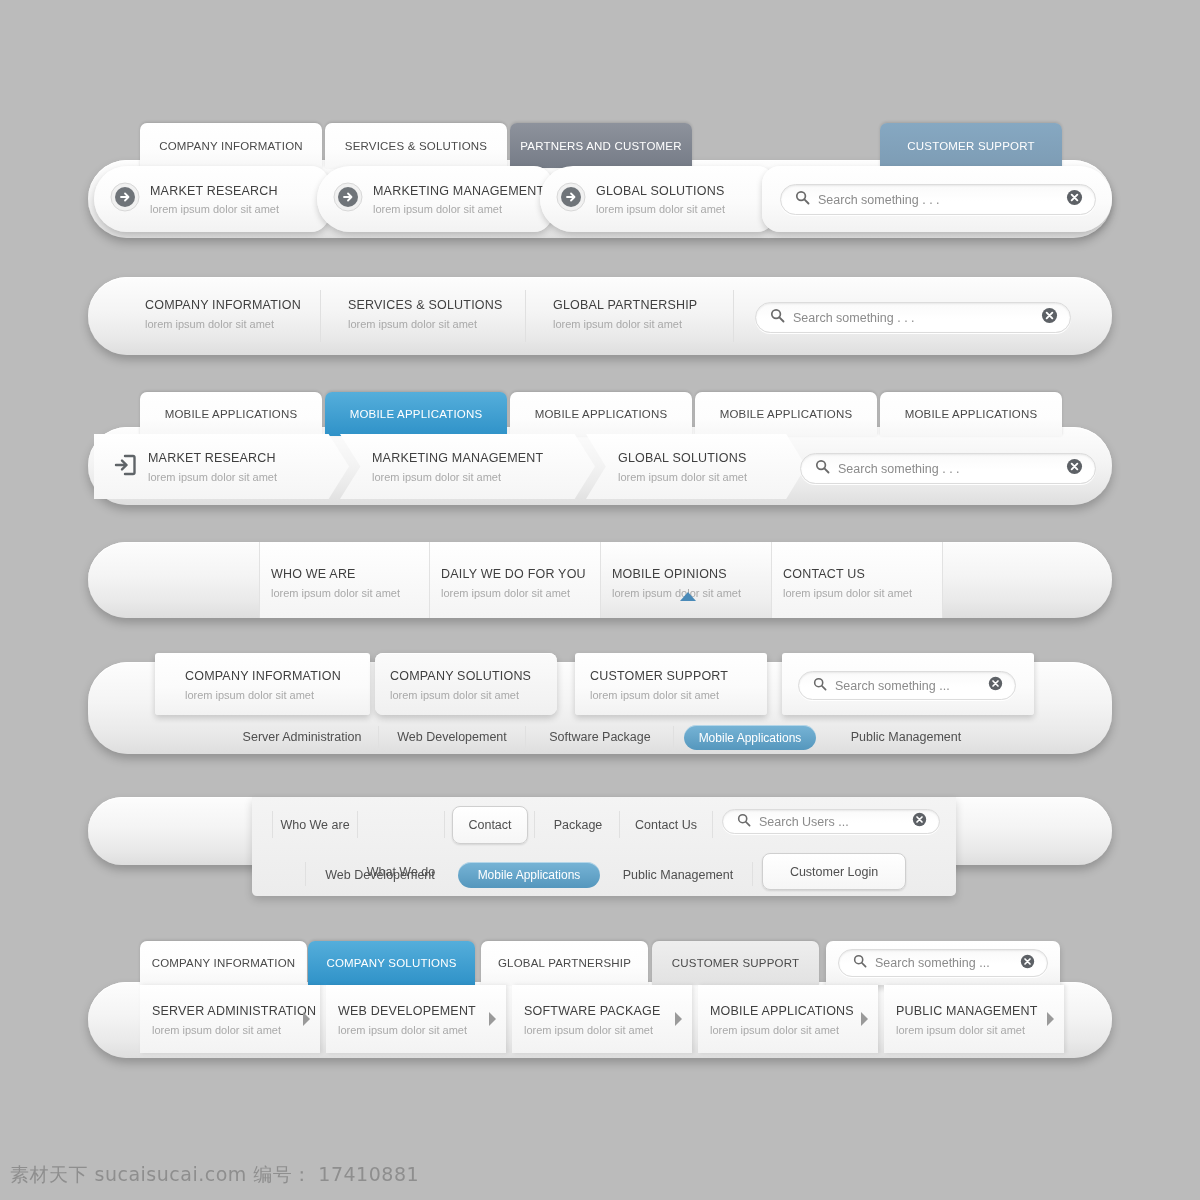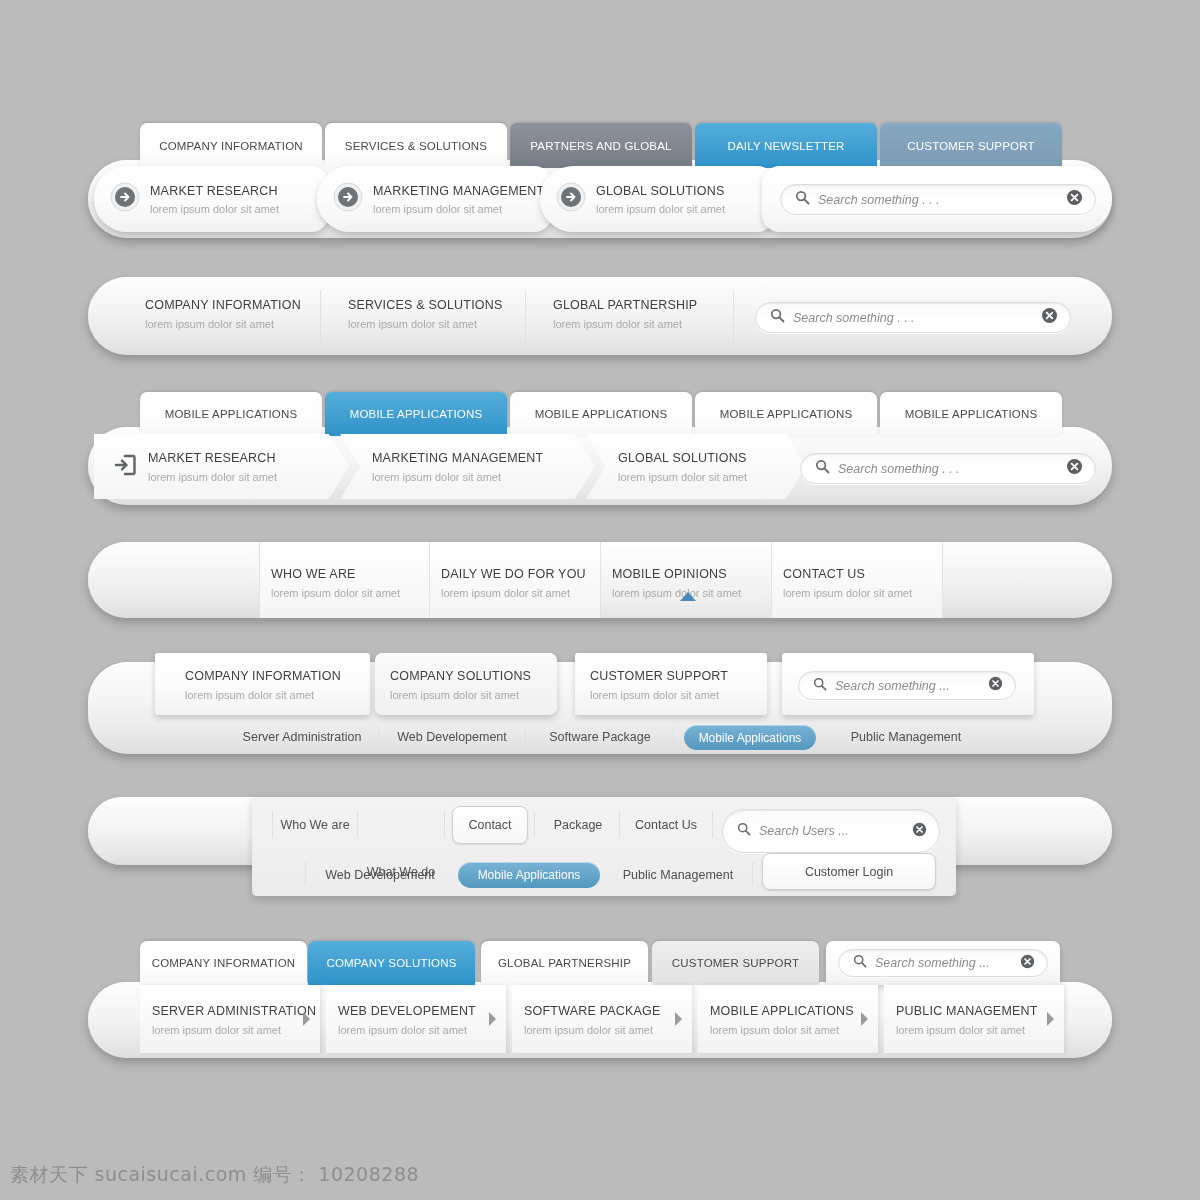--- a/index.html
+++ b/index.html
@@ -44,21 +44,21 @@
   .search {
     position:absolute;
     background: linear-gradient(180deg,#fafafa 0%,#ffffff 55%,#ffffff 100%);
     border:1px solid #dcdcdc; border-radius: 999px;
     display:flex; align-items:center;
     box-shadow: inset 0 1px 2px rgba(0,0,0,.08), 0 1px 0 #fff;
   }
   .search .mag { margin-left:14px; flex:0 0 auto; }
   .search .ph {
     flex:1 1 auto; margin-left:8px;
-    font-size:12.5px; font-style:italic; color:#8b8b8b; white-space:nowrap;
+    font-size:12.5px; color:#8b8b8b; white-space:nowrap;
   }
   .search .clr { margin-right:12px; flex:0 0 auto; }
 
   .circle-ico { flex:0 0 auto; }
   .vsep { position:absolute; width:1px; background:#e0e0e0; }
 
   .pill {
     background: linear-gradient(180deg,#77b4d6 0%,#5597bd 100%);
     color:#fff; border-radius:999px;
     display:flex; align-items:center; justify-content:center;
@@ -87,24 +87,21 @@
 
   <div class="bar-shell" style="left:88px; top:160px; width:1024px; height:78px;"></div>
 
   <div class="tab" style="left:140px; top:123px; width:182px; height:45px;">
     <span>COMPANY INFORMATION</span>
     </div>
   <div class="tab" style="left:325px; top:123px; width:182px; height:45px;">
     <span>SERVICES &amp; SOLUTIONS</span>
     </div>
   <div class="tab gray" style="left:510px; top:123px; width:182px; height:45px;">
-    <span>PARTNERS AND GLOBAL</span>
-    </div>
-  <div class="tab blue" style="left:695px; top:123px; width:182px; height:45px;">
-    <span>DAILY NEWSLETTER</span>
+    <span>PARTNERS AND CUSTOMER</span>
     </div>
   <div class="tab bluegray" style="left:880px; top:123px; width:182px; height:45px;">
     <span>CUSTOMER SUPPORT</span>
     </div>
 
   <div class="panel" style="left:94px; top:166px; width:235px; height:66px; border-radius:33px 18px 18px 33px; display:flex; align-items:center; padding-left:16px;">
     <span class="circle-ico">
       <svg width="30" height="30" viewBox="0 0 30 30">
         <circle cx="15" cy="15" r="14" fill="#f1f1f1" stroke="#d8d8d8"></circle>
         <circle cx="15" cy="15" r="10" fill="#6f7479"></circle>
@@ -358,21 +355,21 @@
   <div class="vsep" style="left:534px; top:811px; height:27px;"></div>
   <div class="flat-link" style="position:absolute; left:540px; top:812px; width:76px; height:25px;">
     <span>Package</span>
     </div>
   <div class="vsep" style="left:619px; top:811px; height:27px;"></div>
   <div class="flat-link" style="position:absolute; left:625px; top:812px; width:82px; height:25px;">
     <span>Contact Us</span>
     </div>
   <div class="vsep" style="left:712px; top:811px; height:27px;"></div>
 
-  <div class="search" style="left:722px; top:809px; width:218px; height:44px;">
+  <div class="search" style="left:722px; top:809px; width:218px; height:25px;">
     <span class="mag">
       <svg width="14" height="14" viewBox="0 0 16 16">
           <circle cx="6.5" cy="6.5" r="4.6" fill="none" stroke="#6a6a6a" stroke-width="1.8"></circle>
           <path d="M10 10l4.4 4.4" stroke="#6a6a6a" stroke-width="2" stroke-linecap="round"></path>
         </svg></span>
     <span class="ph">Search Users ...</span>
     <span class="clr">
       <svg width="15" height="15" viewBox="0 0 18 18">
           <circle cx="9" cy="9" r="8" fill="#5d6166"></circle>
           <path d="M6 6l6 6M12 6l-6 6" stroke="#fff" stroke-width="2" stroke-linecap="round"></path>
@@ -383,21 +380,21 @@
   <div class="flat-link" style="position:absolute; left:312px; top:862px; width:136px; height:25px;">
     <span>Web Developement</span>
     </div>
   <div class="pill" style="position:absolute; left:458px; top:862px; width:142px; height:26px;">
     <span>Mobile Applications</span>
     </div>
   <div class="flat-link" style="position:absolute; left:610px; top:862px; width:136px; height:25px;">
     <span>Public Management</span>
     </div>
   <div class="vsep" style="left:752px; top:862px; height:24px;"></div>
-  <div class="outline-btn" style="position:absolute; left:762px; top:853px; width:174px; height:37px;">
+  <div class="outline-btn" style="position:absolute; left:762px; top:853px; width:144px; height:37px;">
     <span>Customer Login</span>
     </div>
 
   <div class="bar-shell" style="left:88px; top:982px; width:1024px; height:76px;"></div>
 
   <div class="tab" style="left:140px; top:941px; width:167px; height:44px; border-radius:7px 7px 0 0;">
     <span>COMPANY INFORMATION</span>
     </div>
   <div class="tab blue" style="left:308px; top:941px; width:167px; height:44px;">
     <span>COMPANY SOLUTIONS</span>
@@ -467,15 +464,15 @@
               background:linear-gradient(180deg,#ffffff 0%,#f3f3f3 100%);
               box-shadow:2px 0 4px rgba(0,0,0,.09); padding:16px 0 0 12px;">
     <span class="itm-title">PUBLIC MANAGEMENT</span><br>
     <span class="itm-sub">lorem ipsum dolor sit amet</span>
     <span style="position:absolute; right:9px; top:27px;">
       <svg width="9" height="14" viewBox="0 0 9 14">
           <path d="M1 0l7 7-7 7z" fill="#9a9a9a"></path>
         </svg></span>
   </div>
 
-  <div class="watermark">素材天下 sucaisucai.com  编号： 10208288</div>
+  <div class="watermark">素材天下 sucaisucai.com  编号： 17410881</div>
 
 </div>
 
 </body></html>

